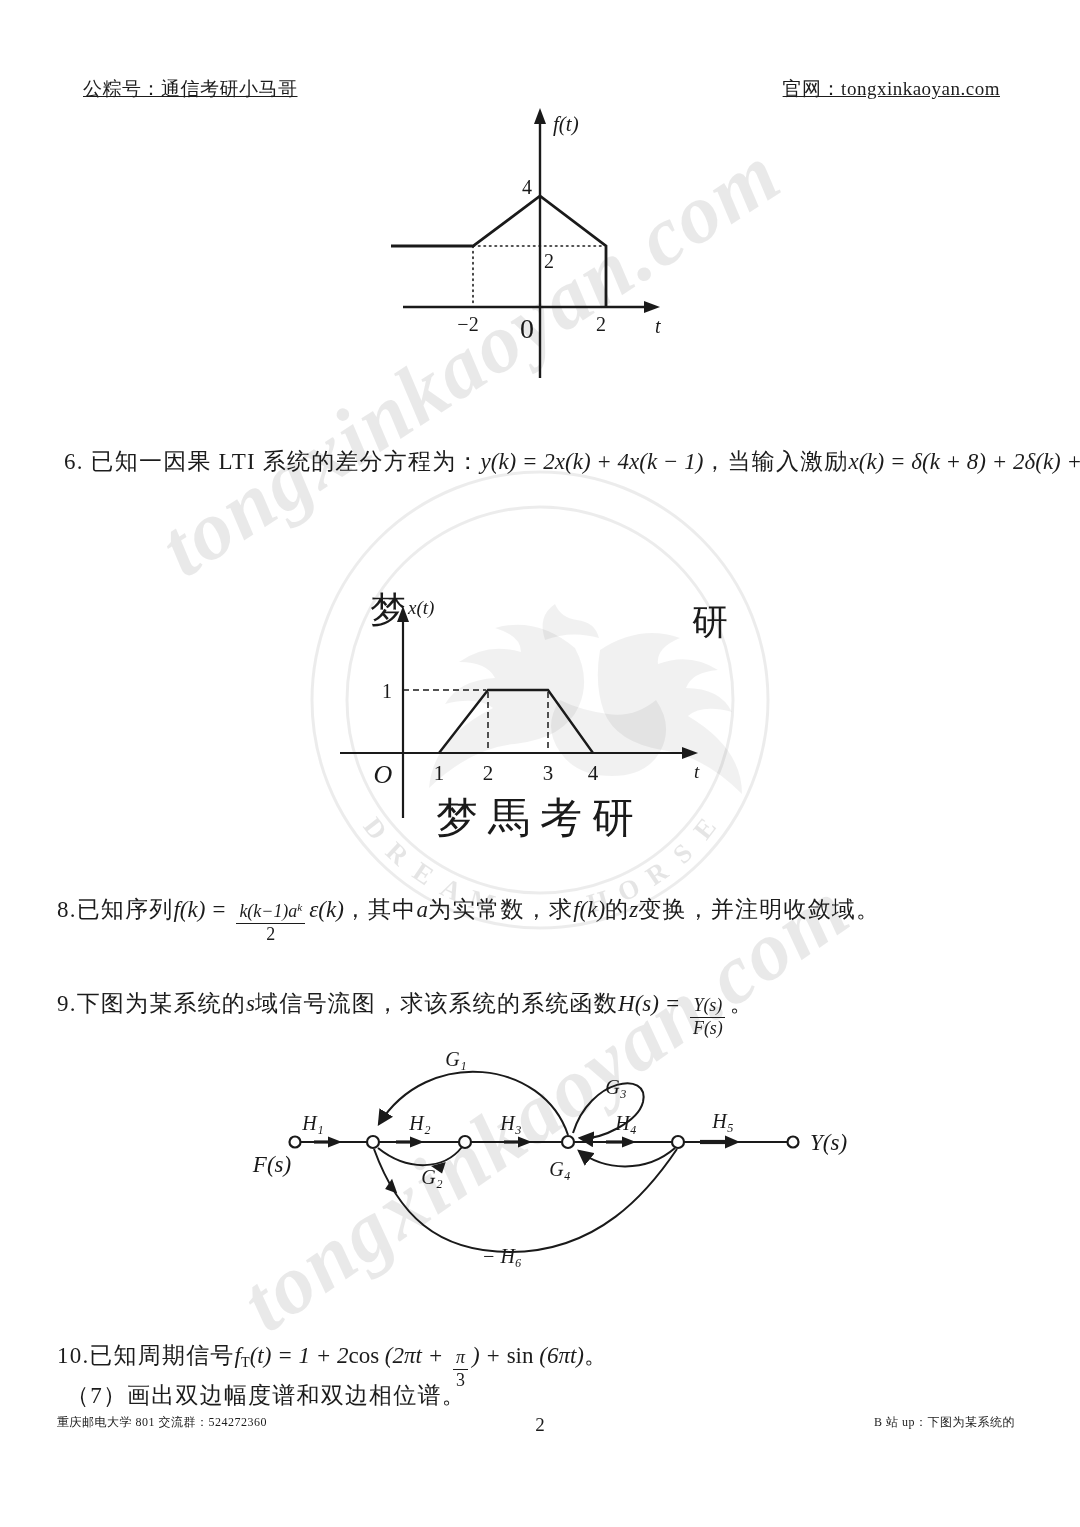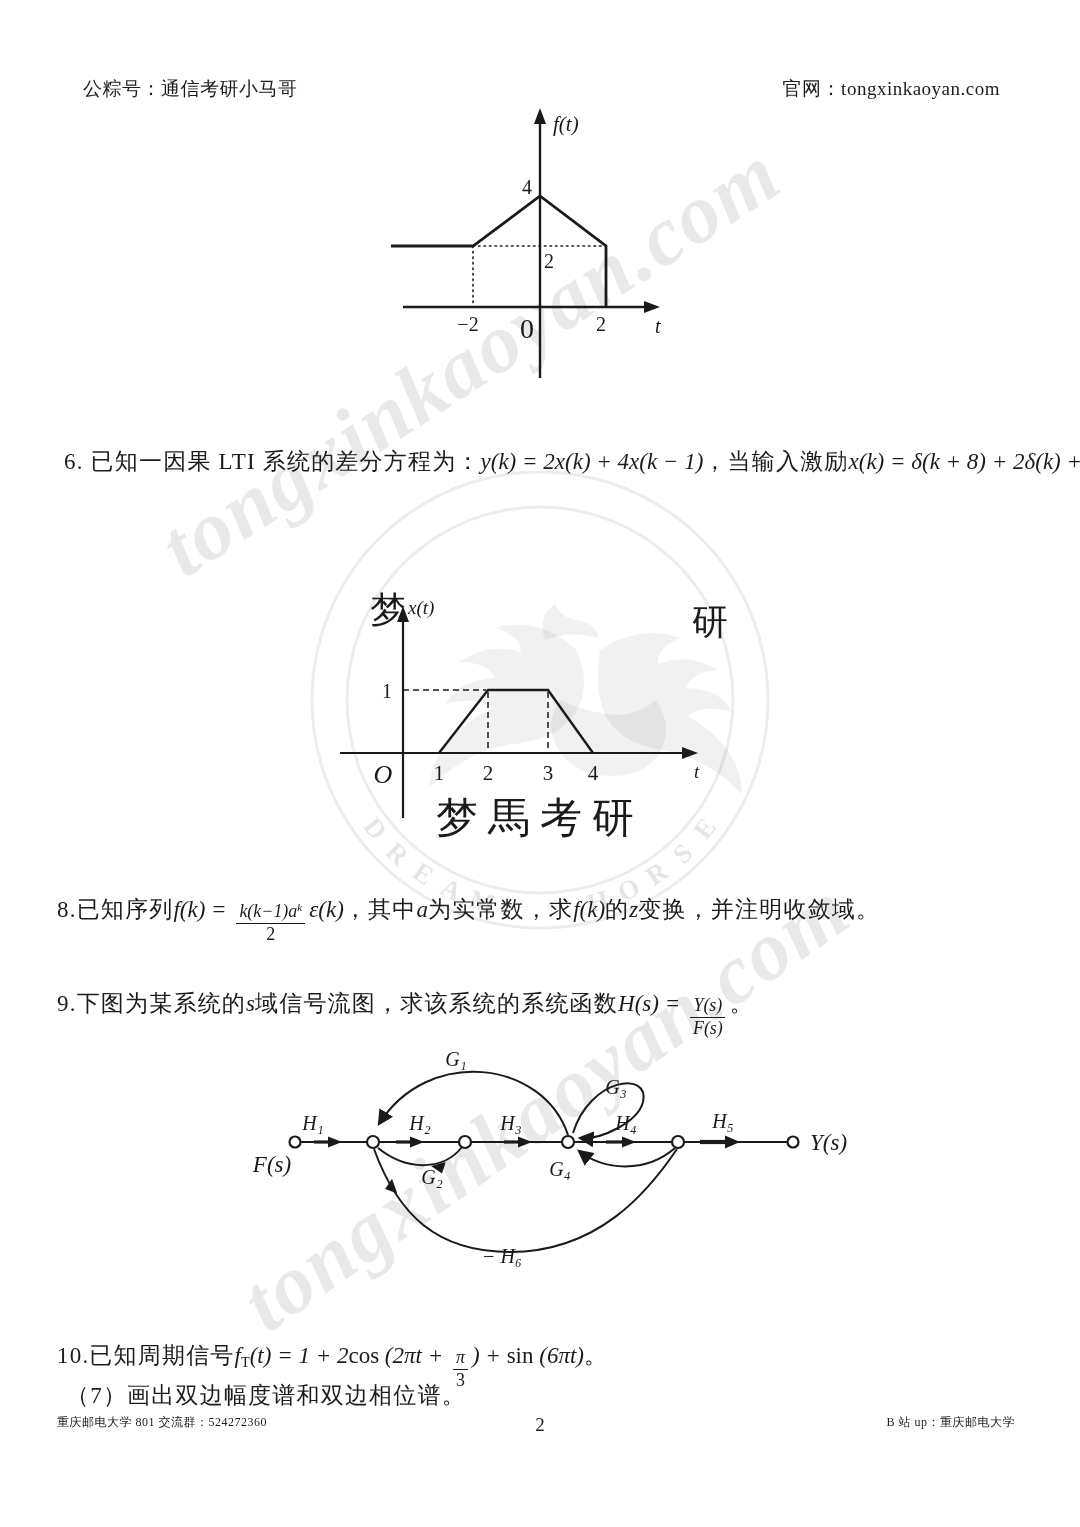--- a/index.html
+++ b/index.html
@@ -7,21 +7,21 @@
         font-family:"Liberation Serif","DejaVu Serif",serif;color:#1c1c1c;}
   
   .wm-layer{position:absolute;inset:0;z-index:0;pointer-events:none;}
   .wm-diag{position:absolute;white-space:nowrap;font-style:italic;font-weight:bold;
            font-size:84px;color:rgba(0,0,0,0.085);letter-spacing:2px;
            transform-origin:center center;}
   .arc-letter{position:absolute;font-size:27px;font-weight:bold;color:rgba(0,0,0,0.10);
               font-family:"Liberation Serif","DejaVu Serif",serif;}
   
   .content{position:absolute;inset:0;z-index:2;}
-  .hdr{position:absolute;top:76px;font-size:19px;letter-spacing:0.5px;}
+  .hdr{position:absolute;top:76px;font-size:19px;letter-spacing:0.5px;text-decoration:underline;}
   .ftr{position:absolute;top:1414px;font-size:12px;letter-spacing:0.5px;}
   .q{position:absolute;font-size:23px;white-space:nowrap;}
   .qrow{display:flex;align-items:center;}
   .runs{display:inline-block;line-height:27px;}
   .run.cn{letter-spacing:1.2px;}
   .run.m{font-style:italic;}
   .run.rm{font-style:normal;}
   .run.sub,.run.subrm{font-size:0.62em;vertical-align:-0.28em;}
   .run.sup{font-style:italic;font-size:0.62em;vertical-align:0.55em;}
   .frac{display:inline-flex;flex-direction:column;align-items:center;vertical-align:middle;
@@ -206,15 +206,15 @@
             <span class="num"><span class="run m">π</span></span>
             <span class="den"><span class="run rm">3</span></span>
           </span><span class="run m">) +  </span><span class="run rm">sin</span><span class="run m"> (6πt)</span><span class="run cn">。</span></span>
     </div>
     <div class="q" style="left:66px;top:1382px;">
       <span class="runs"><span class="run cn">（7）画出双边幅度谱和双边相位谱。</span></span>
     </div>
 
     <div class="ftr" style="left:57px;">重庆邮电大学 801 交流群：524272360</div>
     <div class="center-page-num">2</div>
-    <div class="ftr" style="right:65px;">B 站 up：重庆邮电大学</div>
+    <div class="ftr" style="right:65px;">B 站 up：下图为某系统的</div>
   </div>
 </div>
 
 </body></html>

